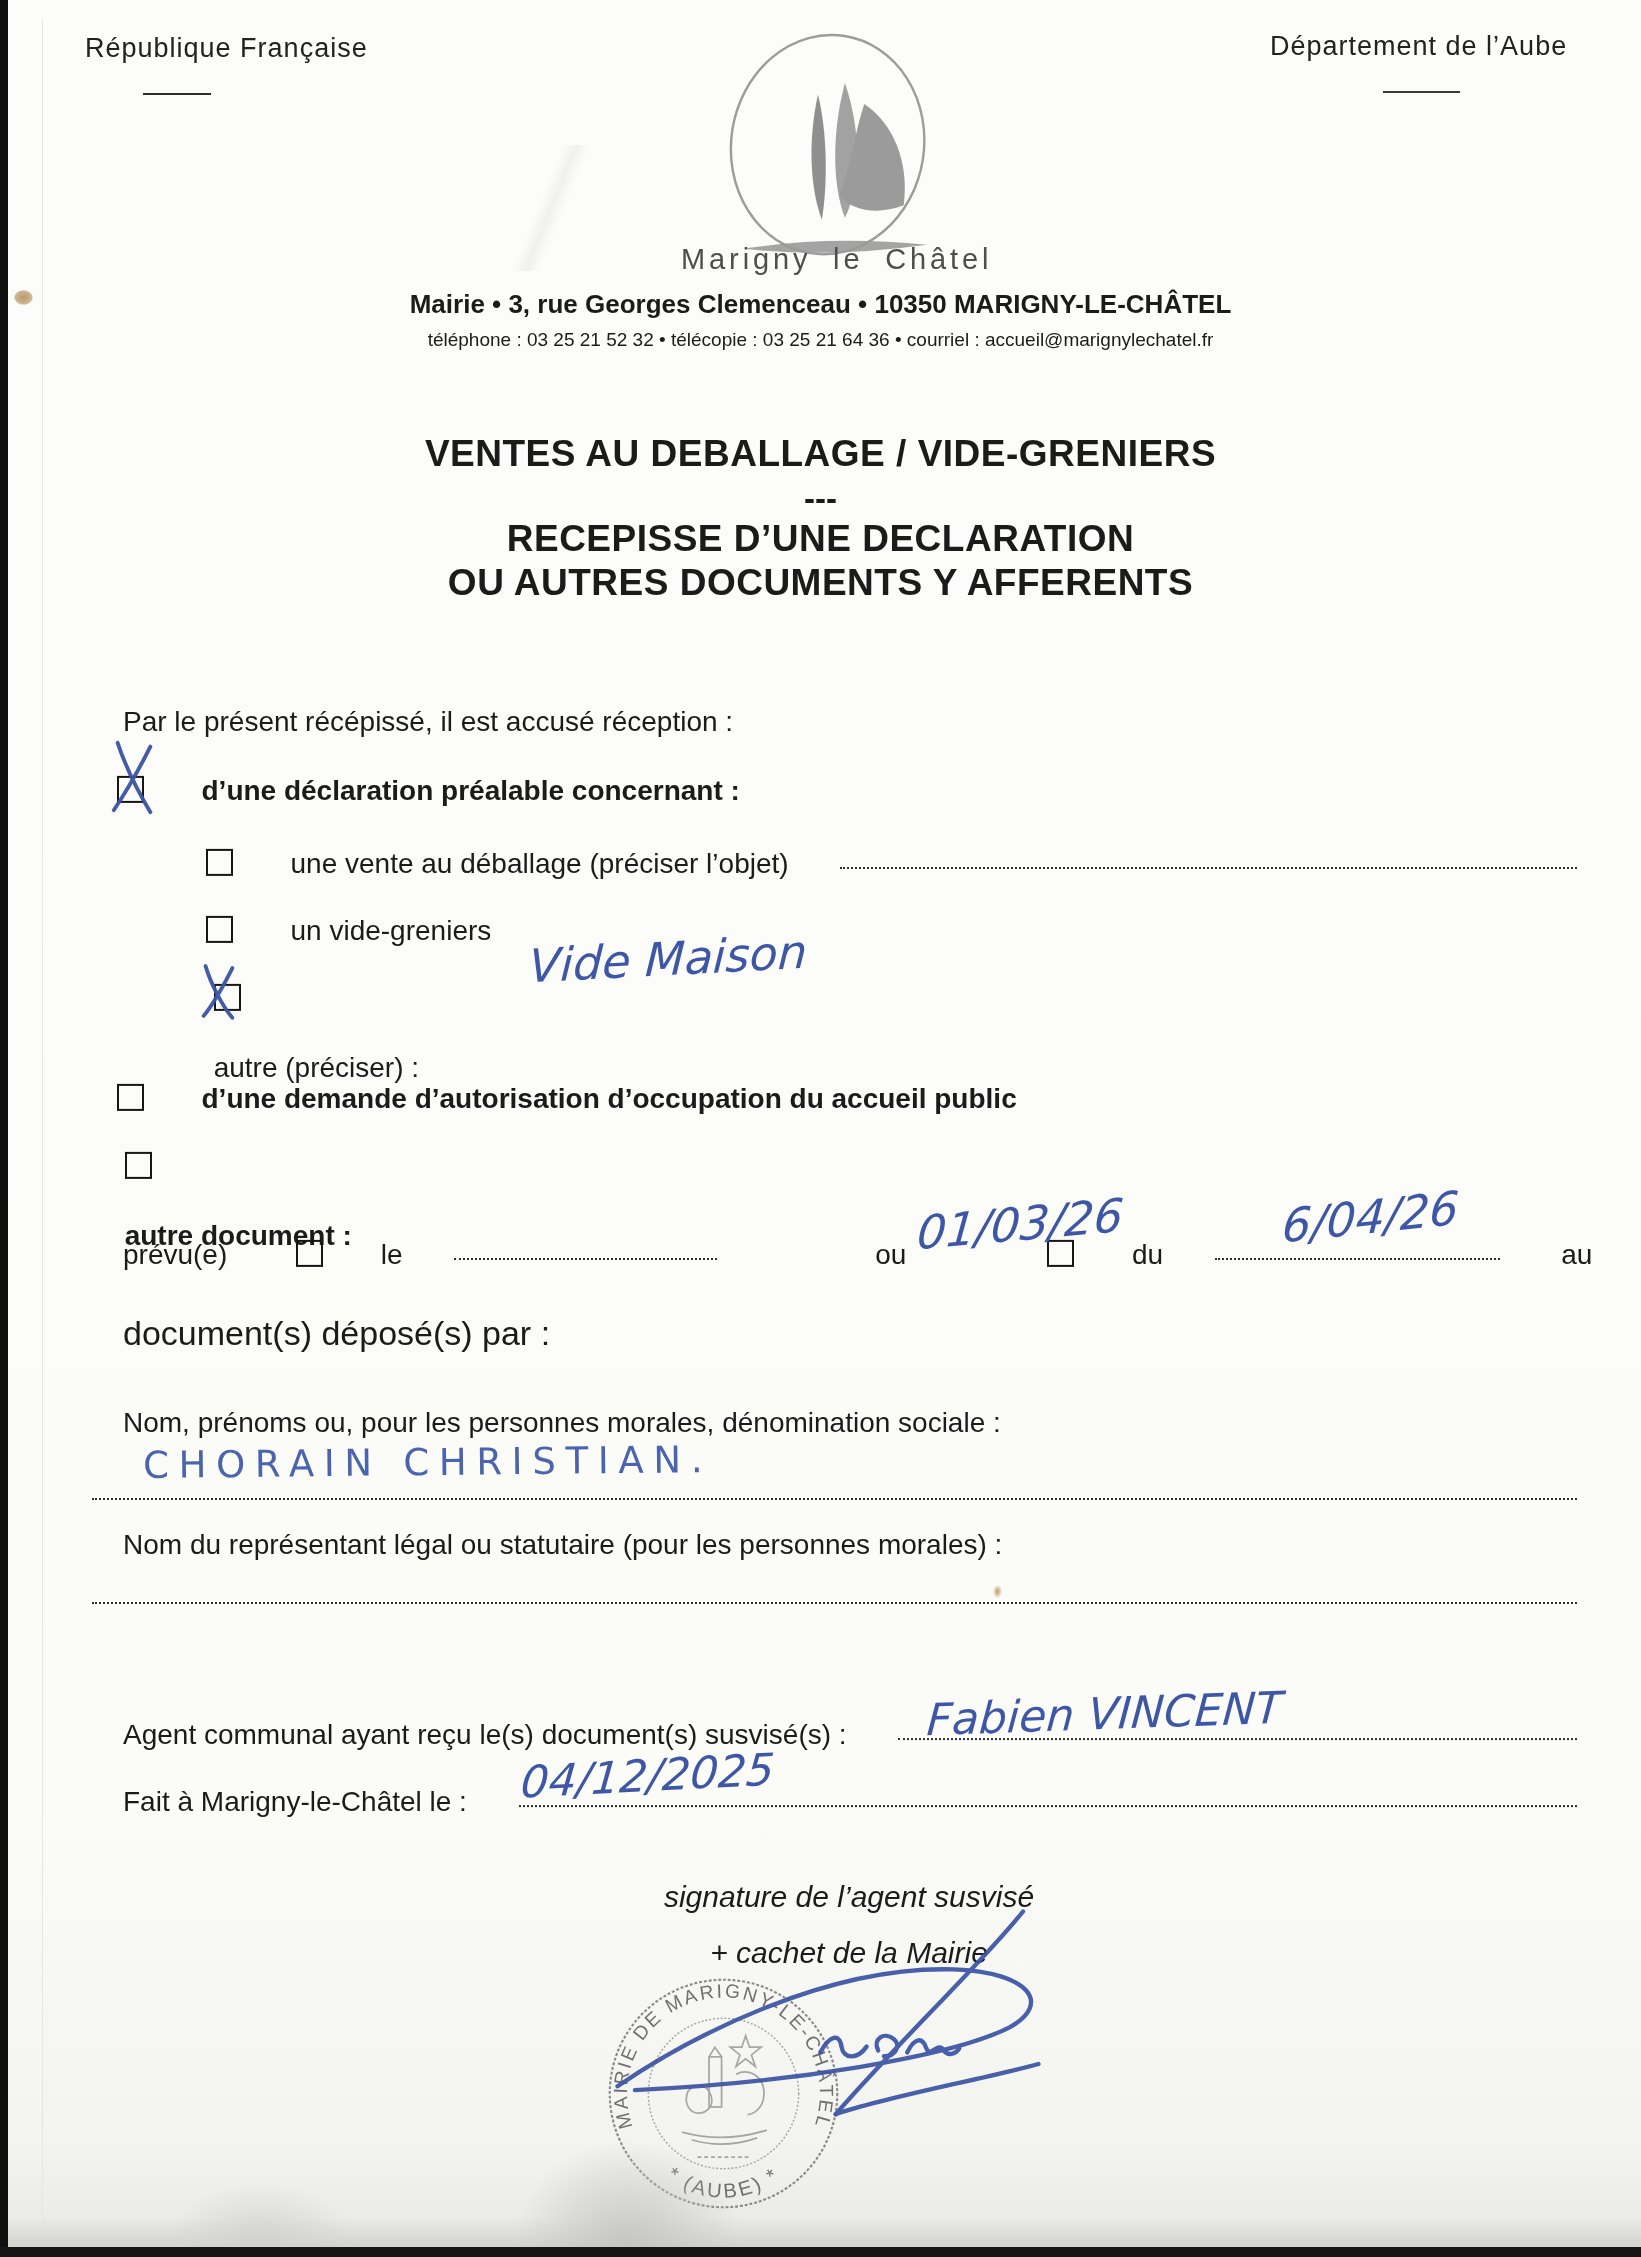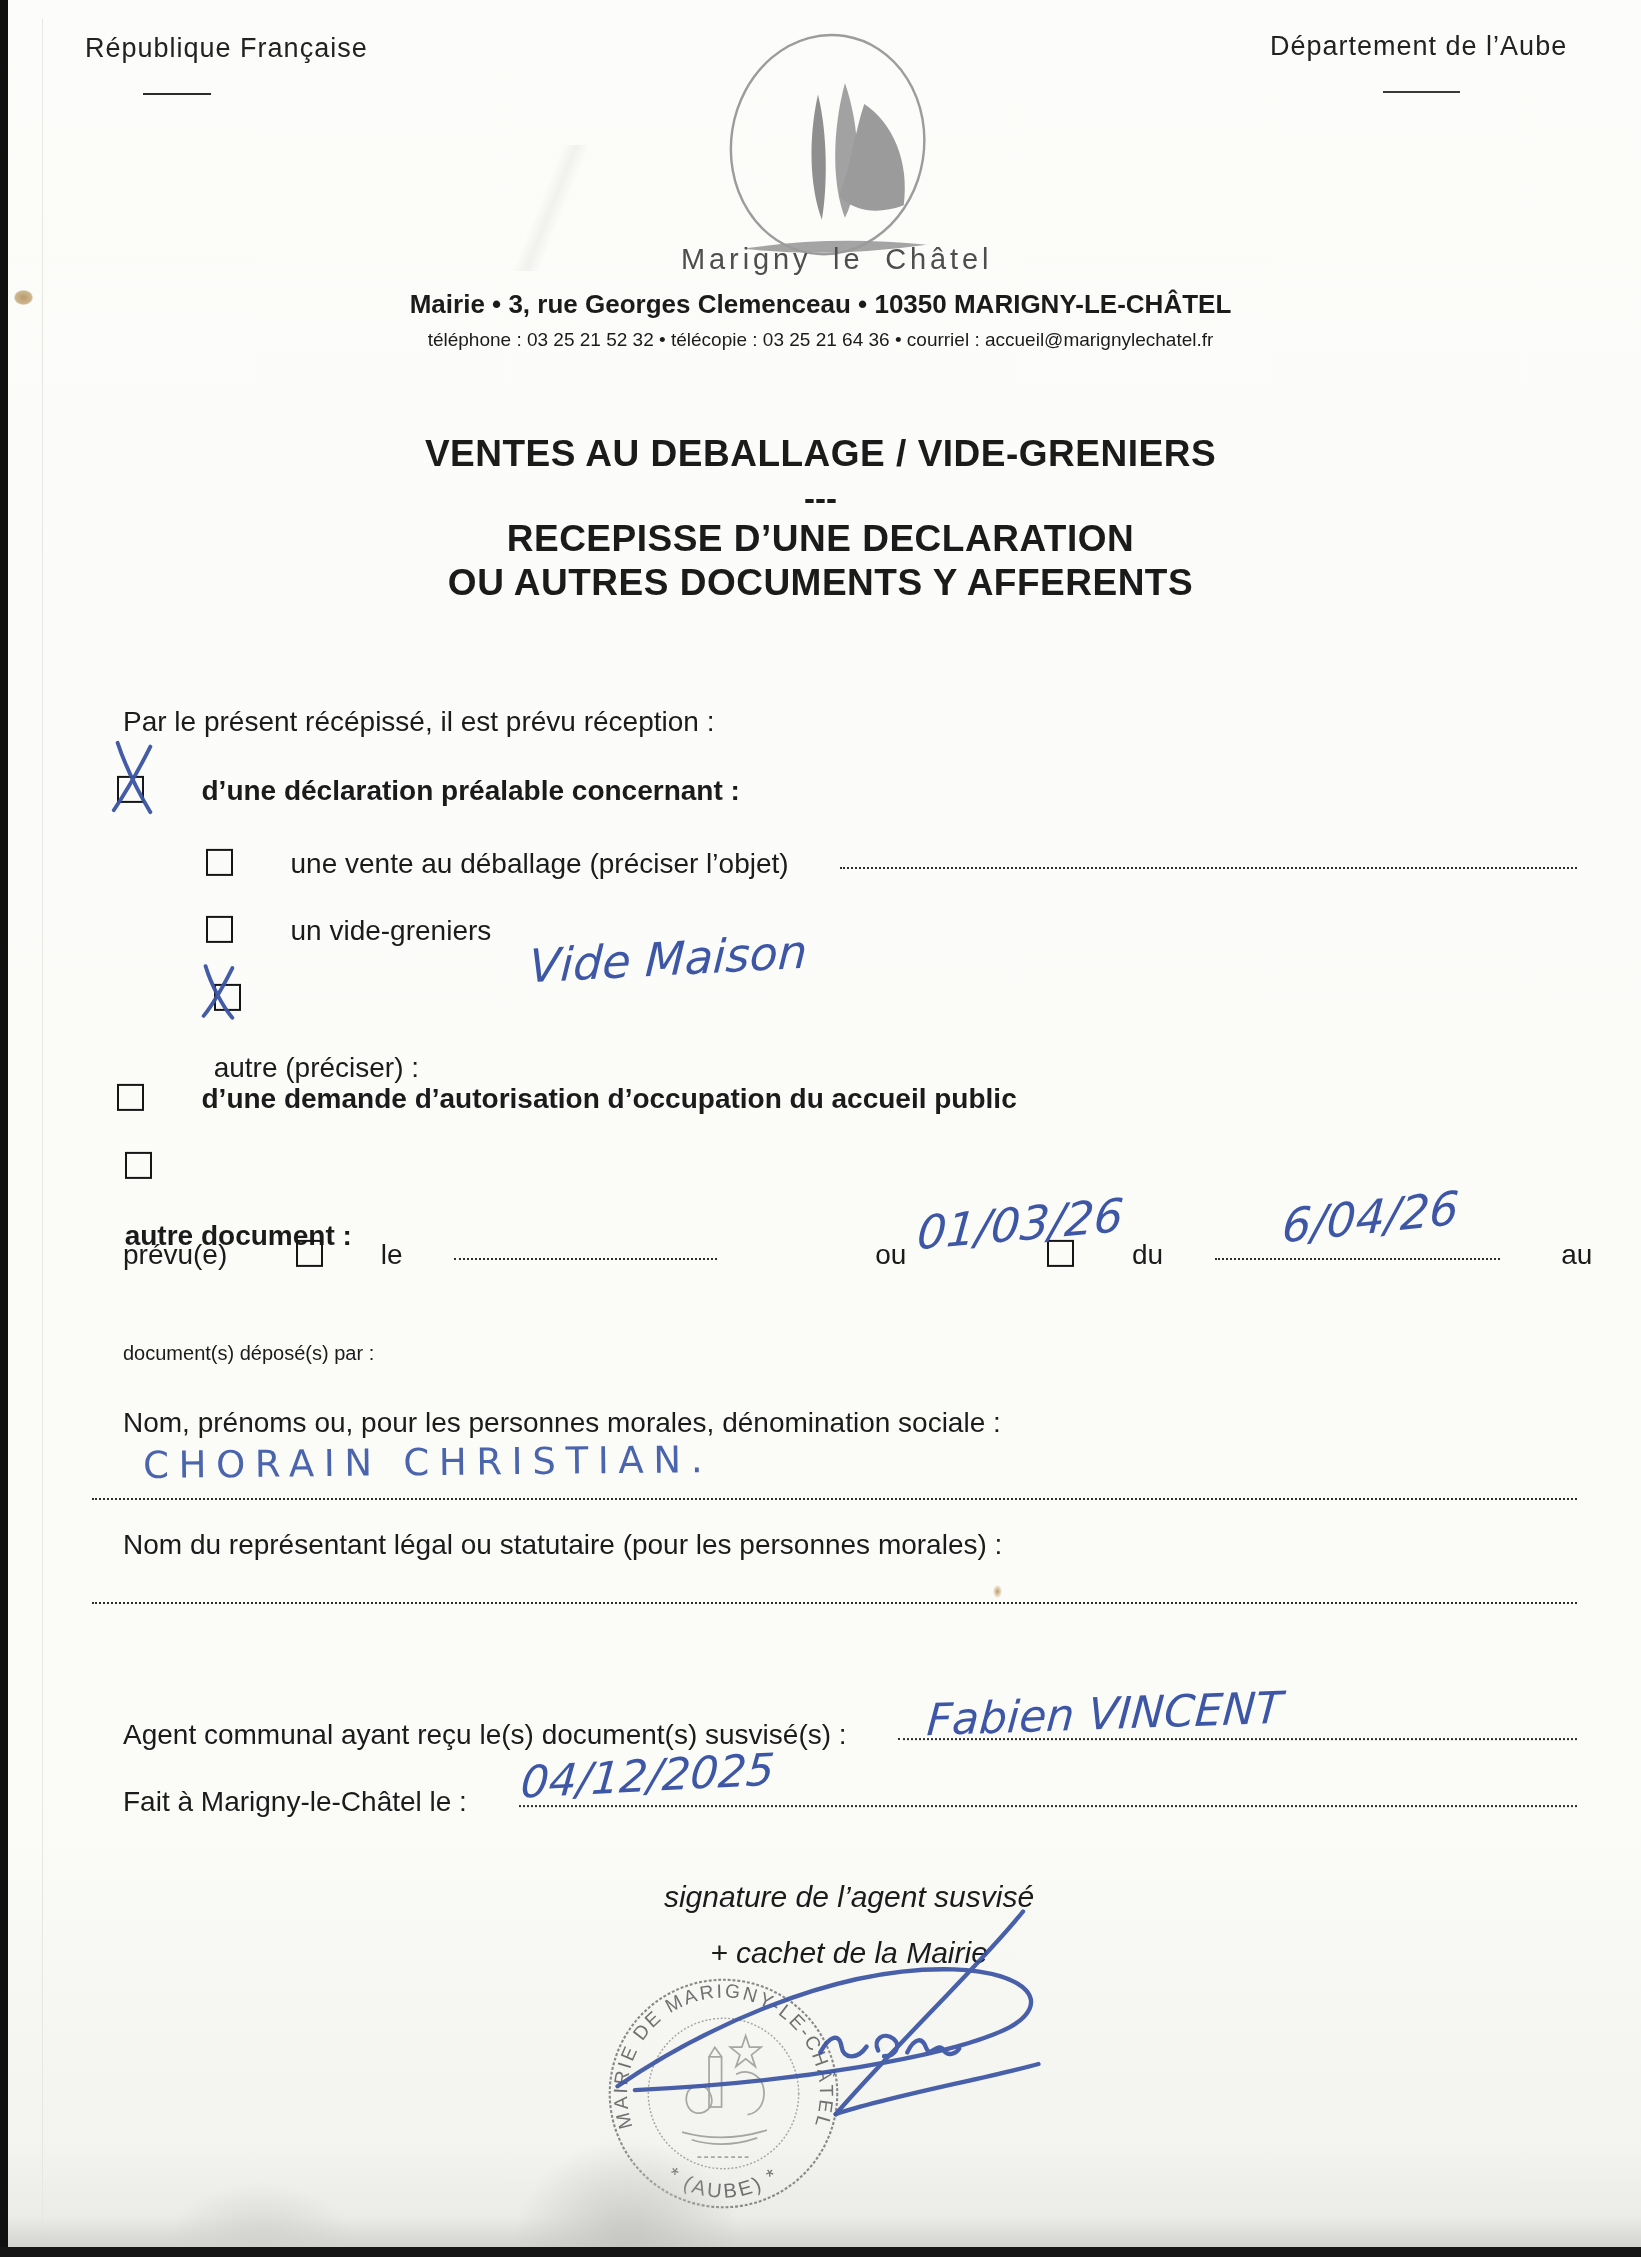--- a/index.html
+++ b/index.html
@@ -52,21 +52,21 @@
   <div class="t center" style="left:681px;top:243px;width:299px;font-size:29px;letter-spacing:3.9px;word-spacing:9.7px;color:#4e4e4e;">Marigny le Châtel</div>
 
   <div class="t center" style="left:0;top:289px;width:1641px;font-size:26px;font-weight:700;">Mairie  •  3, rue Georges Clemenceau  •  10350 MARIGNY-LE-CHÂTEL</div>
   <div class="t center" style="left:0;top:329px;width:1641px;font-size:19px;">téléphone : 03 25 21 52 32  •  télécopie : 03 25 21 64 36  •  courriel : accueil@marignylechatel.fr</div>
 
   <div class="t center bold" style="left:0;top:433px;width:1641px;font-size:37px;letter-spacing:0.5px;">VENTES AU DEBALLAGE / VIDE-GRENIERS</div>
   <div class="t center bold" style="left:0;top:480px;width:1641px;font-size:33px;">---</div>
   <div class="t center bold" style="left:0;top:518px;width:1641px;font-size:37px;letter-spacing:0.5px;">RECEPISSE D’UNE DECLARATION</div>
   <div class="t center bold" style="left:0;top:562px;width:1641px;font-size:37px;letter-spacing:0.5px;">OU AUTRES DOCUMENTS Y AFFERENTS</div>
 
-  <div class="t" style="left:123px;top:706px;font-size:28px;">Par le présent récépissé, il est prévu réception :</div>
+  <div class="t" style="left:123px;top:706px;font-size:28px;">Par le présent récépissé, il est accusé réception :</div>
 
   <div class="row" style="left:117px;top:773px;">
     <span class="box"></span>
     <span class="lbl bold">d’une déclaration préalable concernant :</span>
   </div>
   <svg class="abs" style="left:106px;top:737px;" width="56" height="79" viewBox="0 0 58 82">
     <g fill="none" stroke="#3b54a4" stroke-width="4" stroke-linecap="round" opacity="0.95">
       <path d="M 12 6 C 20 30, 34 58, 46 78"></path>
       <path d="M 46 10 C 34 34, 20 58, 8 76"></path>
     </g>
@@ -115,21 +115,21 @@
     <span class="lbl" style="margin-left:114px;">ou</span>
     <span class="box" style="margin-left:97px;"></span>
     <span class="lbl">du</span>
     <span class="dots fixed" style="width:285px;"></span>
     <span class="lbl" style="margin-left:17.4px;">au</span>
     <span class="dots"></span>
   </div>
   <div class="hw" style="left:917px;top:1197px;font-size:46px;transform:rotate(-5deg) skewX(-10deg);">01/03/26</div>
   <div class="hw" style="left:1282px;top:1190px;font-size:46px;transform:rotate(-6deg) skewX(-10deg);">6/04/26</div>
 
-  <div class="t" style="left:123px;top:1342px;font-size:20px;">document(s) déposé(s) par :</div>
+  <div class="t" style="left:123px;top:1314px;font-size:34px;">document(s) déposé(s) par :</div>
 
   <div class="t" style="left:123px;top:1407px;font-size:28px;">Nom, prénoms ou, pour les personnes morales, dénomination sociale :</div>
   <div class="dotline" style="left:92px;top:1498px;width:1485px;"></div>
   <div class="hw hw-caps" style="left:143px;top:1441px;font-size:37px;transform:rotate(-0.6deg);">CHORAIN CHRISTIAN.</div>
 
   <div class="t" style="left:123px;top:1529px;font-size:28px;">Nom du représentant légal ou statutaire (pour les personnes morales) :</div>
   <div class="dotline" style="left:92px;top:1602px;width:1485px;"></div>
 
   <div class="row" style="left:123px;top:1719px;width:1454px;">
     <span class="lbl">Agent communal ayant reçu le(s) document(s) susvisé(s) :</span>

